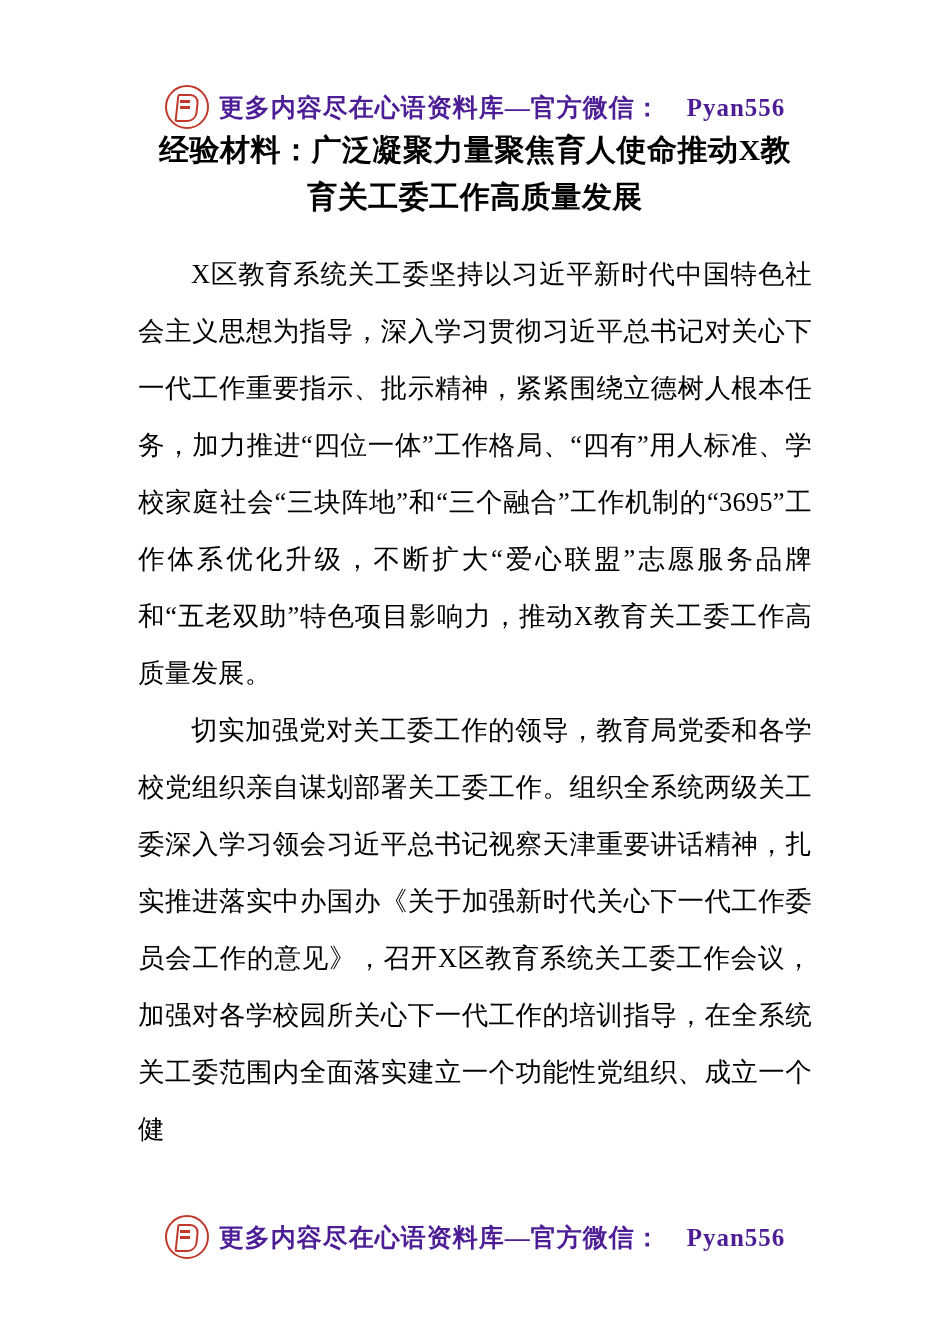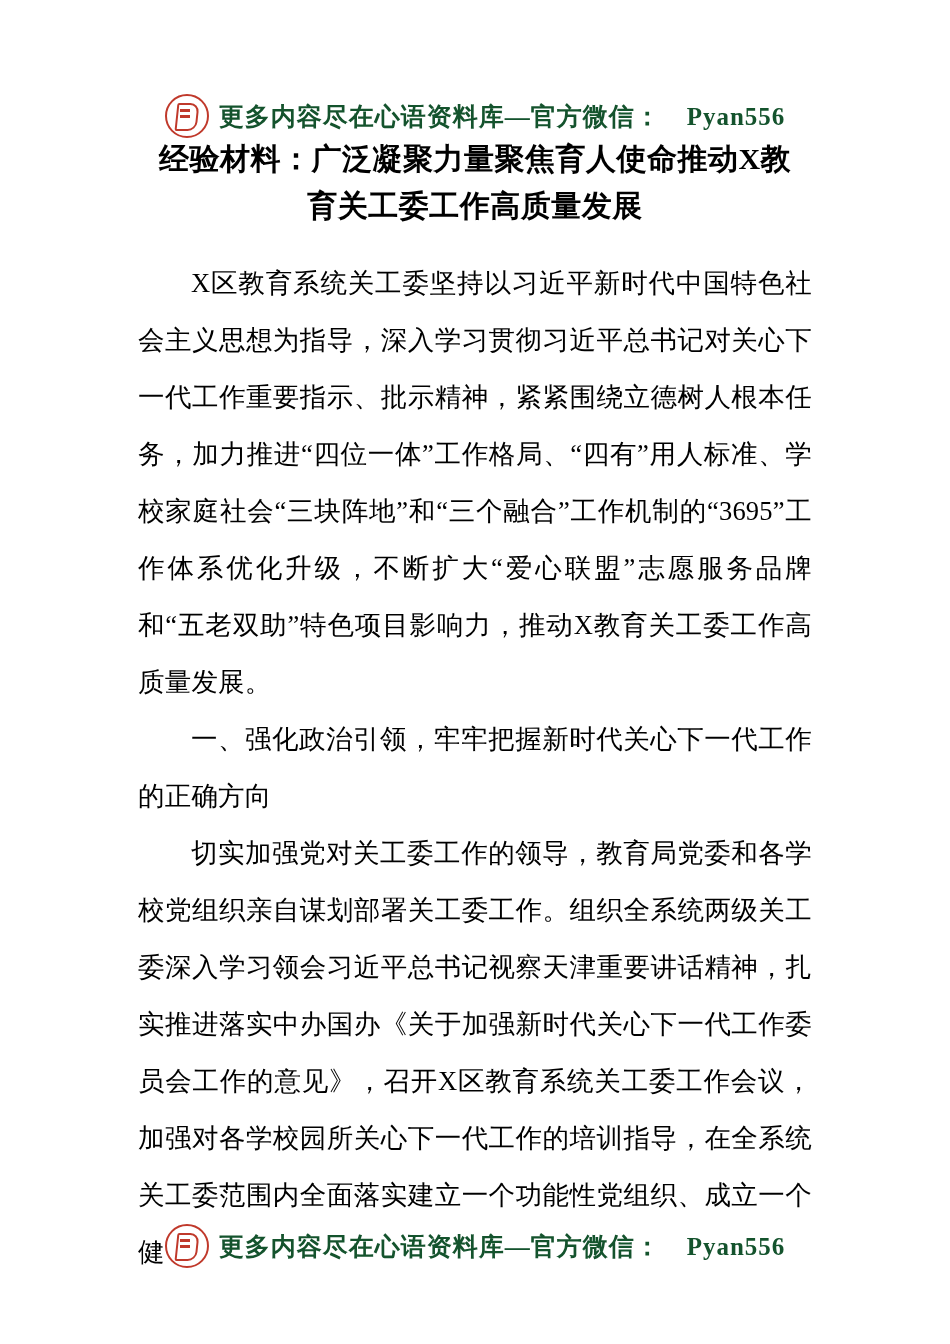--- a/index.html
+++ b/index.html
@@ -65,29 +65,29 @@
     top: 13px;
     width: 10px;
     height: 2.5px;
     background: #c0392b;
     box-shadow: 0 6px 0 0 #c0392b;
   }
   .wm-text {
     font-family: "Liberation Serif", "DejaVu Serif", serif;
     font-size: 25px;
     font-weight: bold;
-    color: #14532d;
+    color: #4c1d95;
     letter-spacing: 1px;
     white-space: nowrap;
   }
   .wm-text .wm-spacer { display: inline-block; width: 26px; }
 
   
   .doc-title {
-    margin: 16px;
+    margin: 7px;
     padding-top: 120px;
     font-size: 30px;
     font-weight: bold;
     line-height: 1.55;
     text-align: center;
     letter-spacing: 0.5px;
   }
   .doc-body {
     margin-top: 26px;
   }
@@ -108,21 +108,20 @@
 
   <div class="watermark top">
     <div class="wm-seal"></div>
     <div class="wm-text"><span>更多内容尽在心语资料库—官方微信：</span><span class="wm-spacer"></span><span>Pyan556</span></div>
   </div>
 
   <h1 class="doc-title">经验材料：广泛凝聚力量聚焦育人使命推动X教育关工委工作高质量发展</h1>
 
   <div class="doc-body">
     <p class="para">X区教育系统关工委坚持以习近平新时代中国特色社会主义思想为指导，深入学习贯彻习近平总书记对关心下一代工作重要指示、批示精神，紧紧围绕立德树人根本任务，加力推进“四位一体”工作格局、“四有”用人标准、学校家庭社会“三块阵地”和“三个融合”工作机制的“3695”工作体系优化升级，不断扩大“爱心联盟”志愿服务品牌和“五老双助”特色项目影响力，推动X教育关工委工作高质量发展。</p>
-    <p class="para">一、强化政治引领，牢牢把握新时代关心下一代工作的正确方向</p>
     <p class="para">切实加强党对关工委工作的领导，教育局党委和各学校党组织亲自谋划部署关工委工作。组织全系统两级关工委深入学习领会习近平总书记视察天津重要讲话精神，扎实推进落实中办国办《关于加强新时代关心下一代工作委员会工作的意见》，召开X区教育系统关工委工作会议，加强对各学校园所关心下一代工作的培训指导，在全系统关工委范围内全面落实建立一个功能性党组织、成立一个健</p>
   </div>
 
   <div class="watermark bottom">
     <div class="wm-seal"></div>
     <div class="wm-text"><span>更多内容尽在心语资料库—官方微信：</span><span class="wm-spacer"></span><span>Pyan556</span></div>
   </div>
 
 </div>
 

